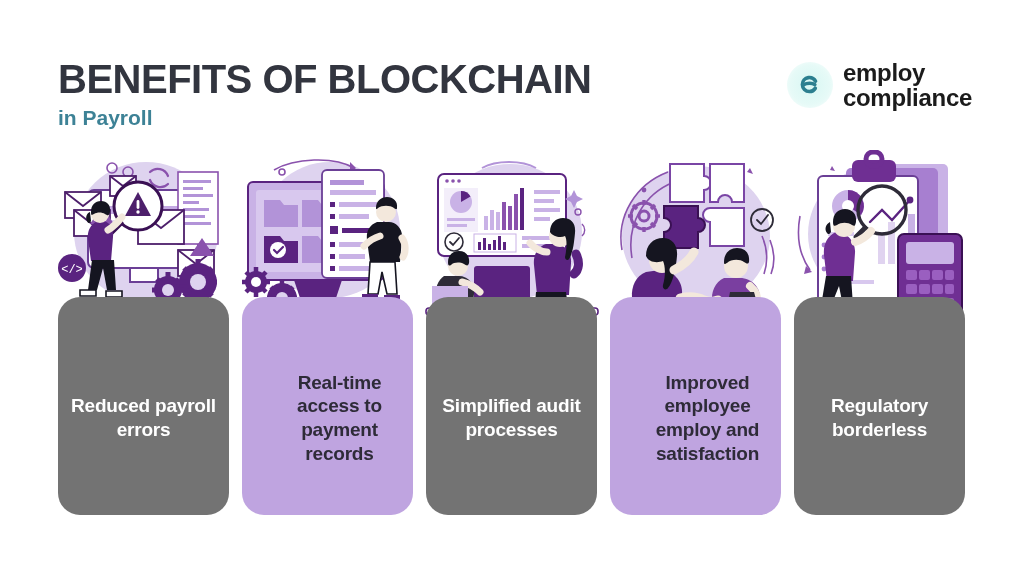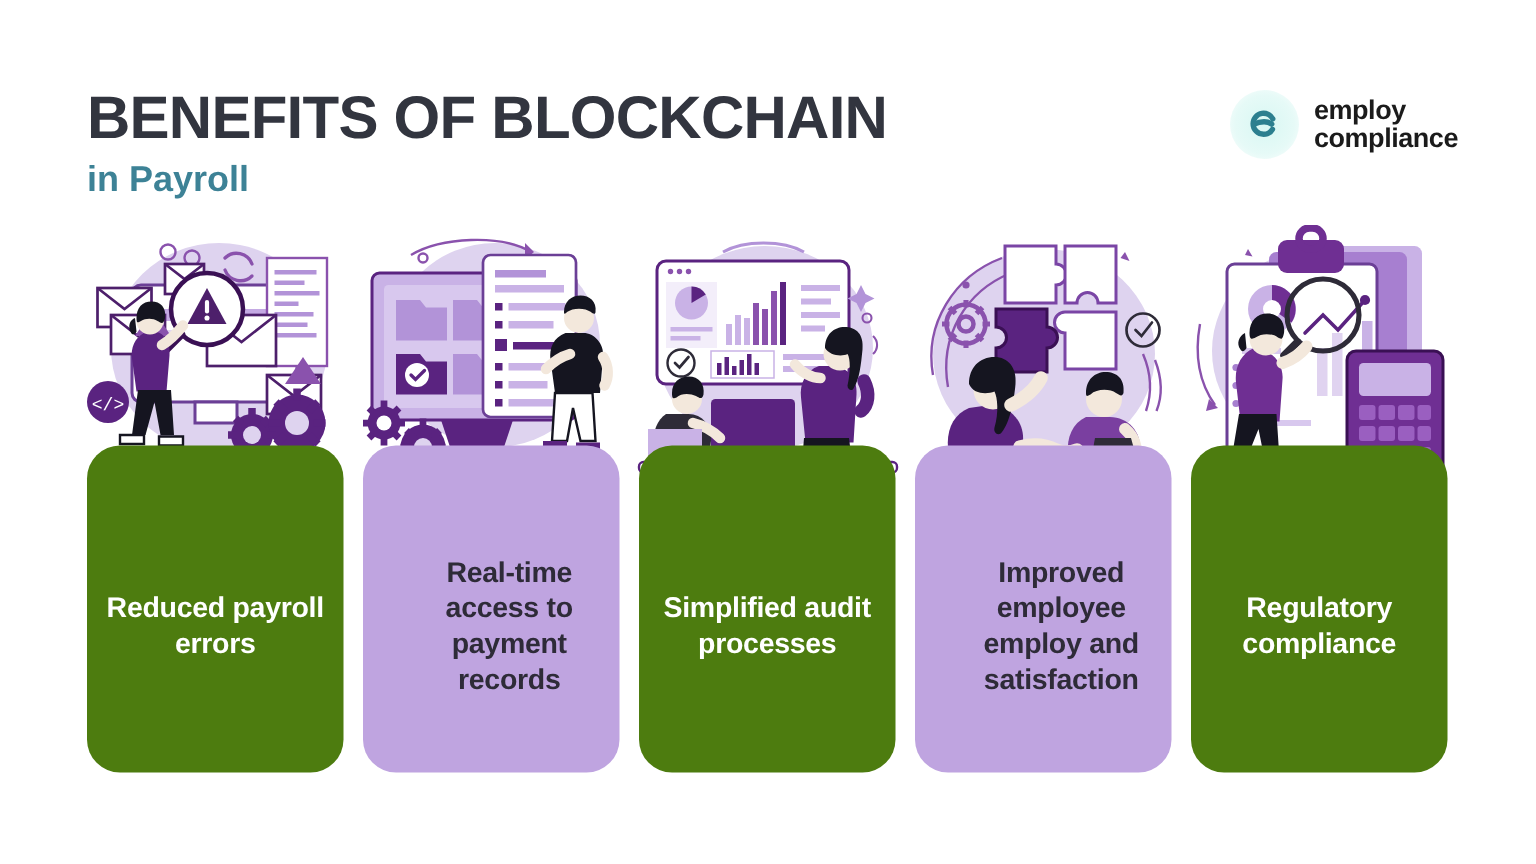--- a/index.html
+++ b/index.html
@@ -32,21 +32,21 @@
   .title {
     font-size: 40px;
     font-weight: 700;
     letter-spacing: -0.5px;
     color: #32353f;
     line-height: 1.06;
     margin: 0;
     white-space: nowrap;
   }
   .subtitle {
-    font-size: 24px;
+    font-size: 21px;
     font-weight: 700;
     color: #3d8296;
     margin: 6px 0 0 0;
     letter-spacing: 0px;
   }
 
   .logo {
     position: absolute;
     right: 52px;
     top: 60px;
@@ -60,21 +60,21 @@
     border-radius: 50%;
     background: radial-gradient(circle at 50% 50%, #d8f7f3 0%, #e6faf7 60%, rgba(230,250,247,0) 100%);
     display: flex;
     align-items: center;
     justify-content: center;
   }
   .logo-text {
     line-height: 1.05;
   }
   .logo-line1, .logo-line2 {
-    font-size: 18px;
+    font-size: 24px;
     font-weight: 700;
     color: #1b1b1b;
     letter-spacing: -0.3px;
     display: block;
   }
 
   
   .columns {
     position: absolute;
     left: 0;
@@ -109,21 +109,21 @@
     top: 147px;
     width: 171px;
     height: 218px;
     border-radius: 22px;
     display: flex;
     align-items: center;
     justify-content: center;
     box-sizing: border-box;
     padding: 0 10px;
   }
-  .card-dark { background: #4d7c0f; }
+  .card-dark { background: #737373; }
   .card-light { background: #bfa4e0; }
 
   .card-label {
     font-size: 19px;
     font-weight: 700;
     line-height: 1.24;
     text-align: center;
     letter-spacing: -0.2px;
   }
   .card-dark .card-label { color: #ffffff; }
@@ -509,19 +509,19 @@
           <circle cx="58" cy="76" r="11" fill="#f3e8dc"></circle>
           <path d="M47 72c0-8 5-13 12-13 7 0 12 5 11 13-1 5-2 4-4 3-4-3-11-3-15 0-2 1-4 2-4-3z" fill="#151520"></path>
           <path d="M44 72c-4 2-6 7-3 11 1 2 3 1 4-1z" fill="#151520"></path>
           <path d="M69 92c6-2 12-6 16-11" stroke="#f3e8dc" stroke-width="8" stroke-linecap="round" fill="none"></path>
           <path d="M40 126l-5 30h10l8-20 4 20h10l-2-30z" fill="#151520"></path>
           <path d="M28 154h16v7H28zM58 155h16v7H58z" fill="#ffffff" stroke="#151520" stroke-width="1.6"></path>
         </svg>
       </div>
       <div class="card card-dark">
         <div class="label-wrap">
-          <div class="card-label">Regulatory compliance</div>
+          <div class="card-label">Regulatory borderless</div>
         </div>
       </div>
     </div>
 
   </div>
 </div>
 
 </body></html>

